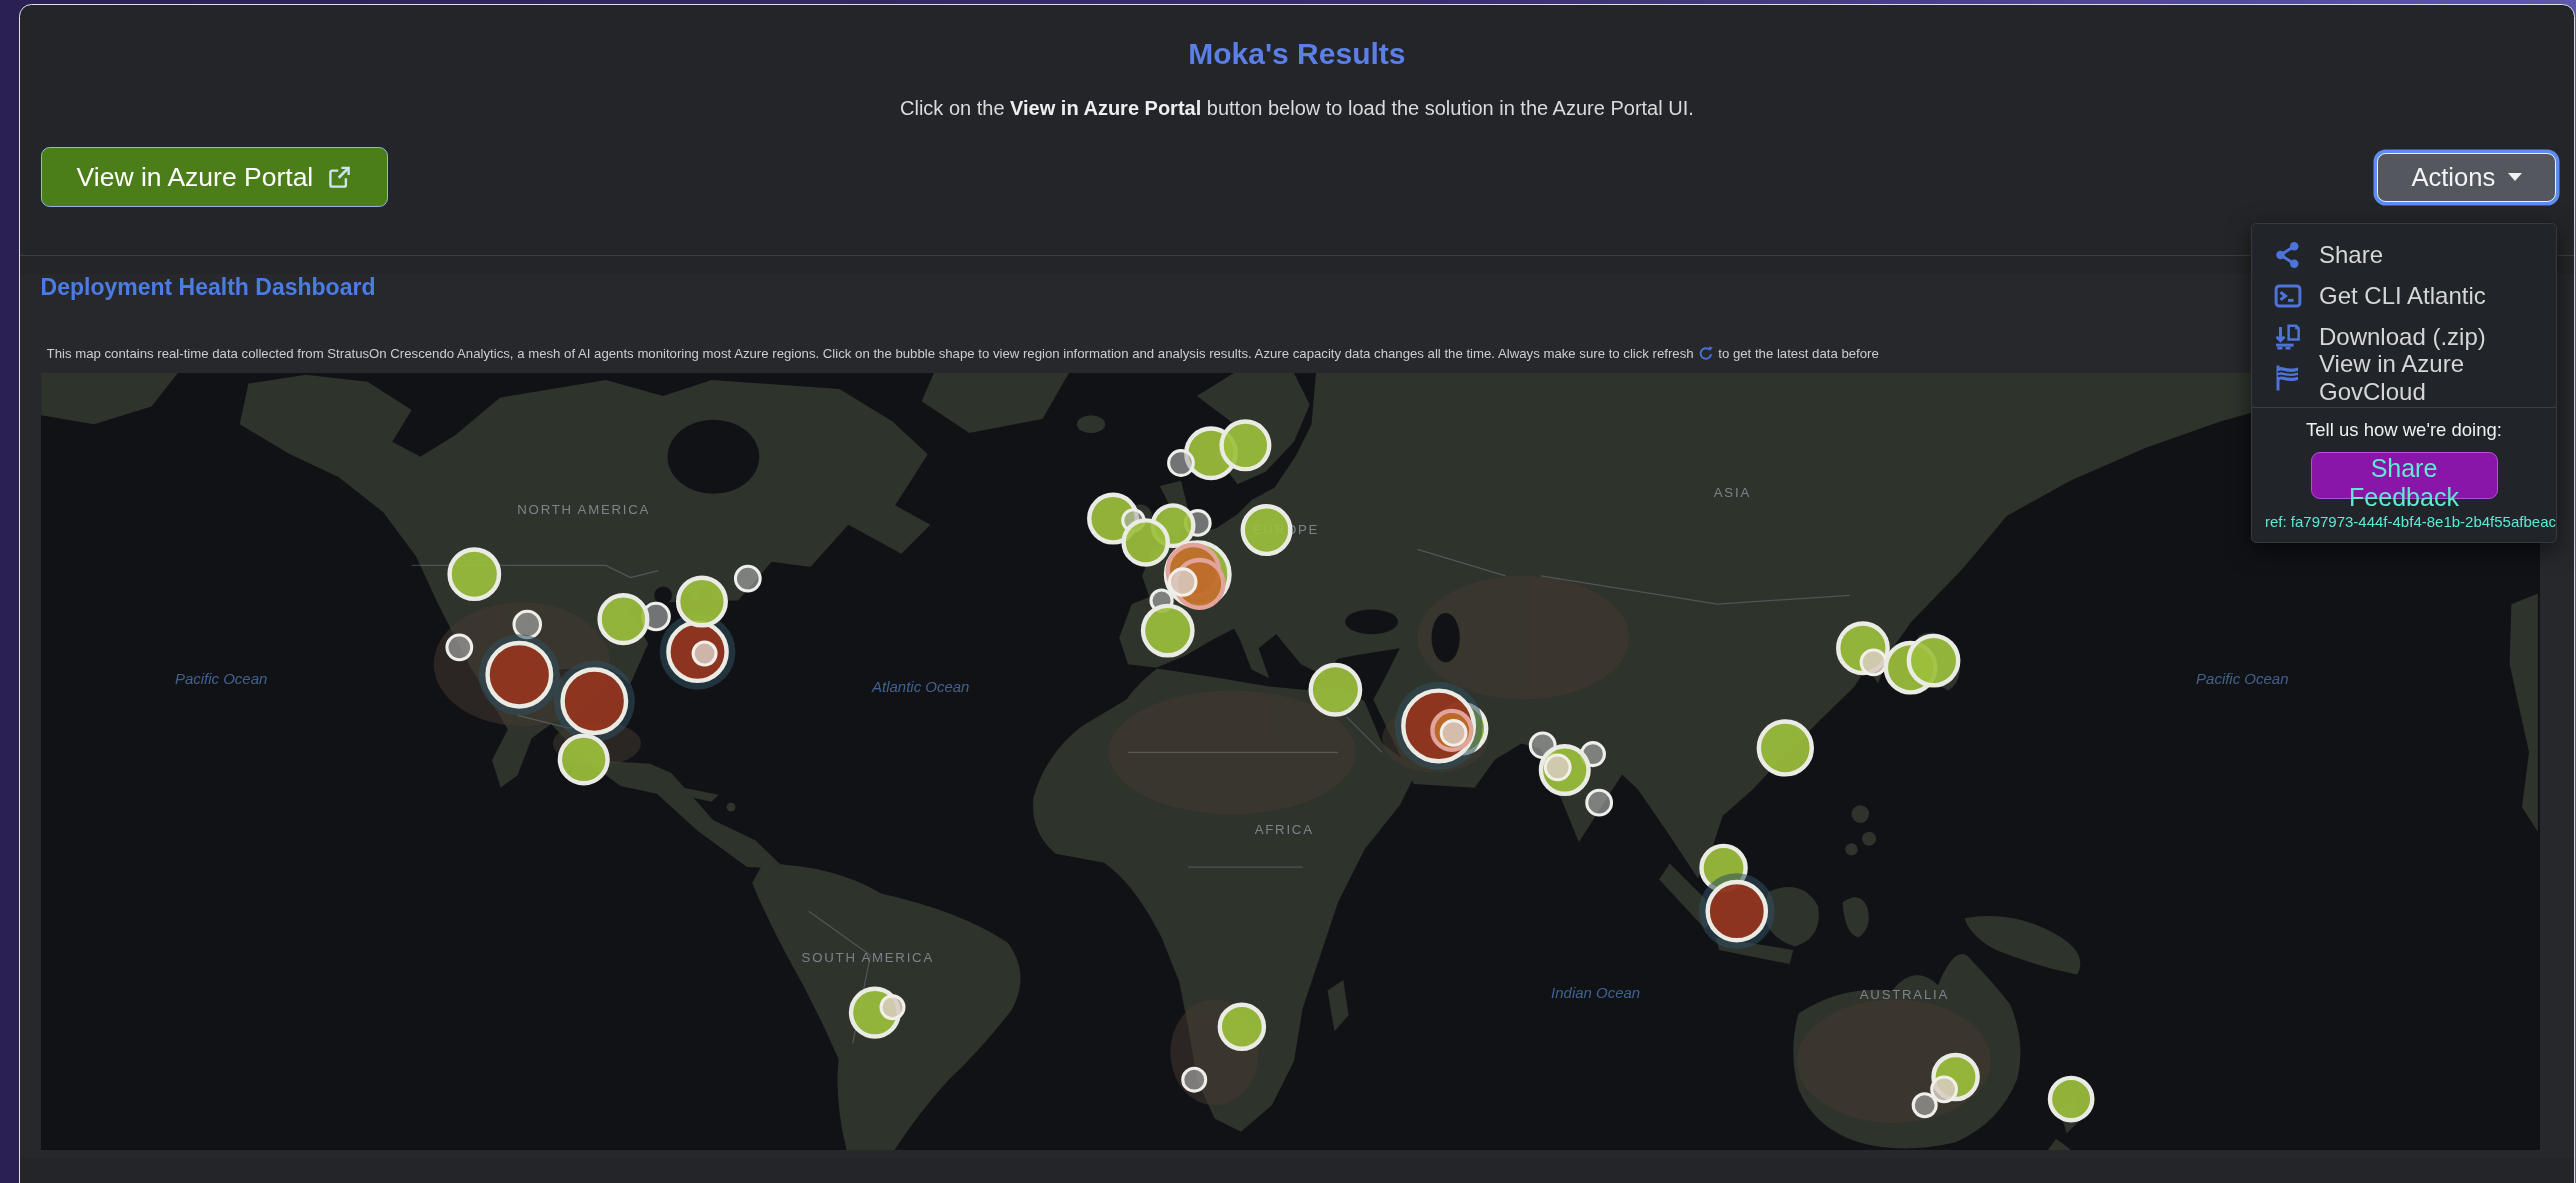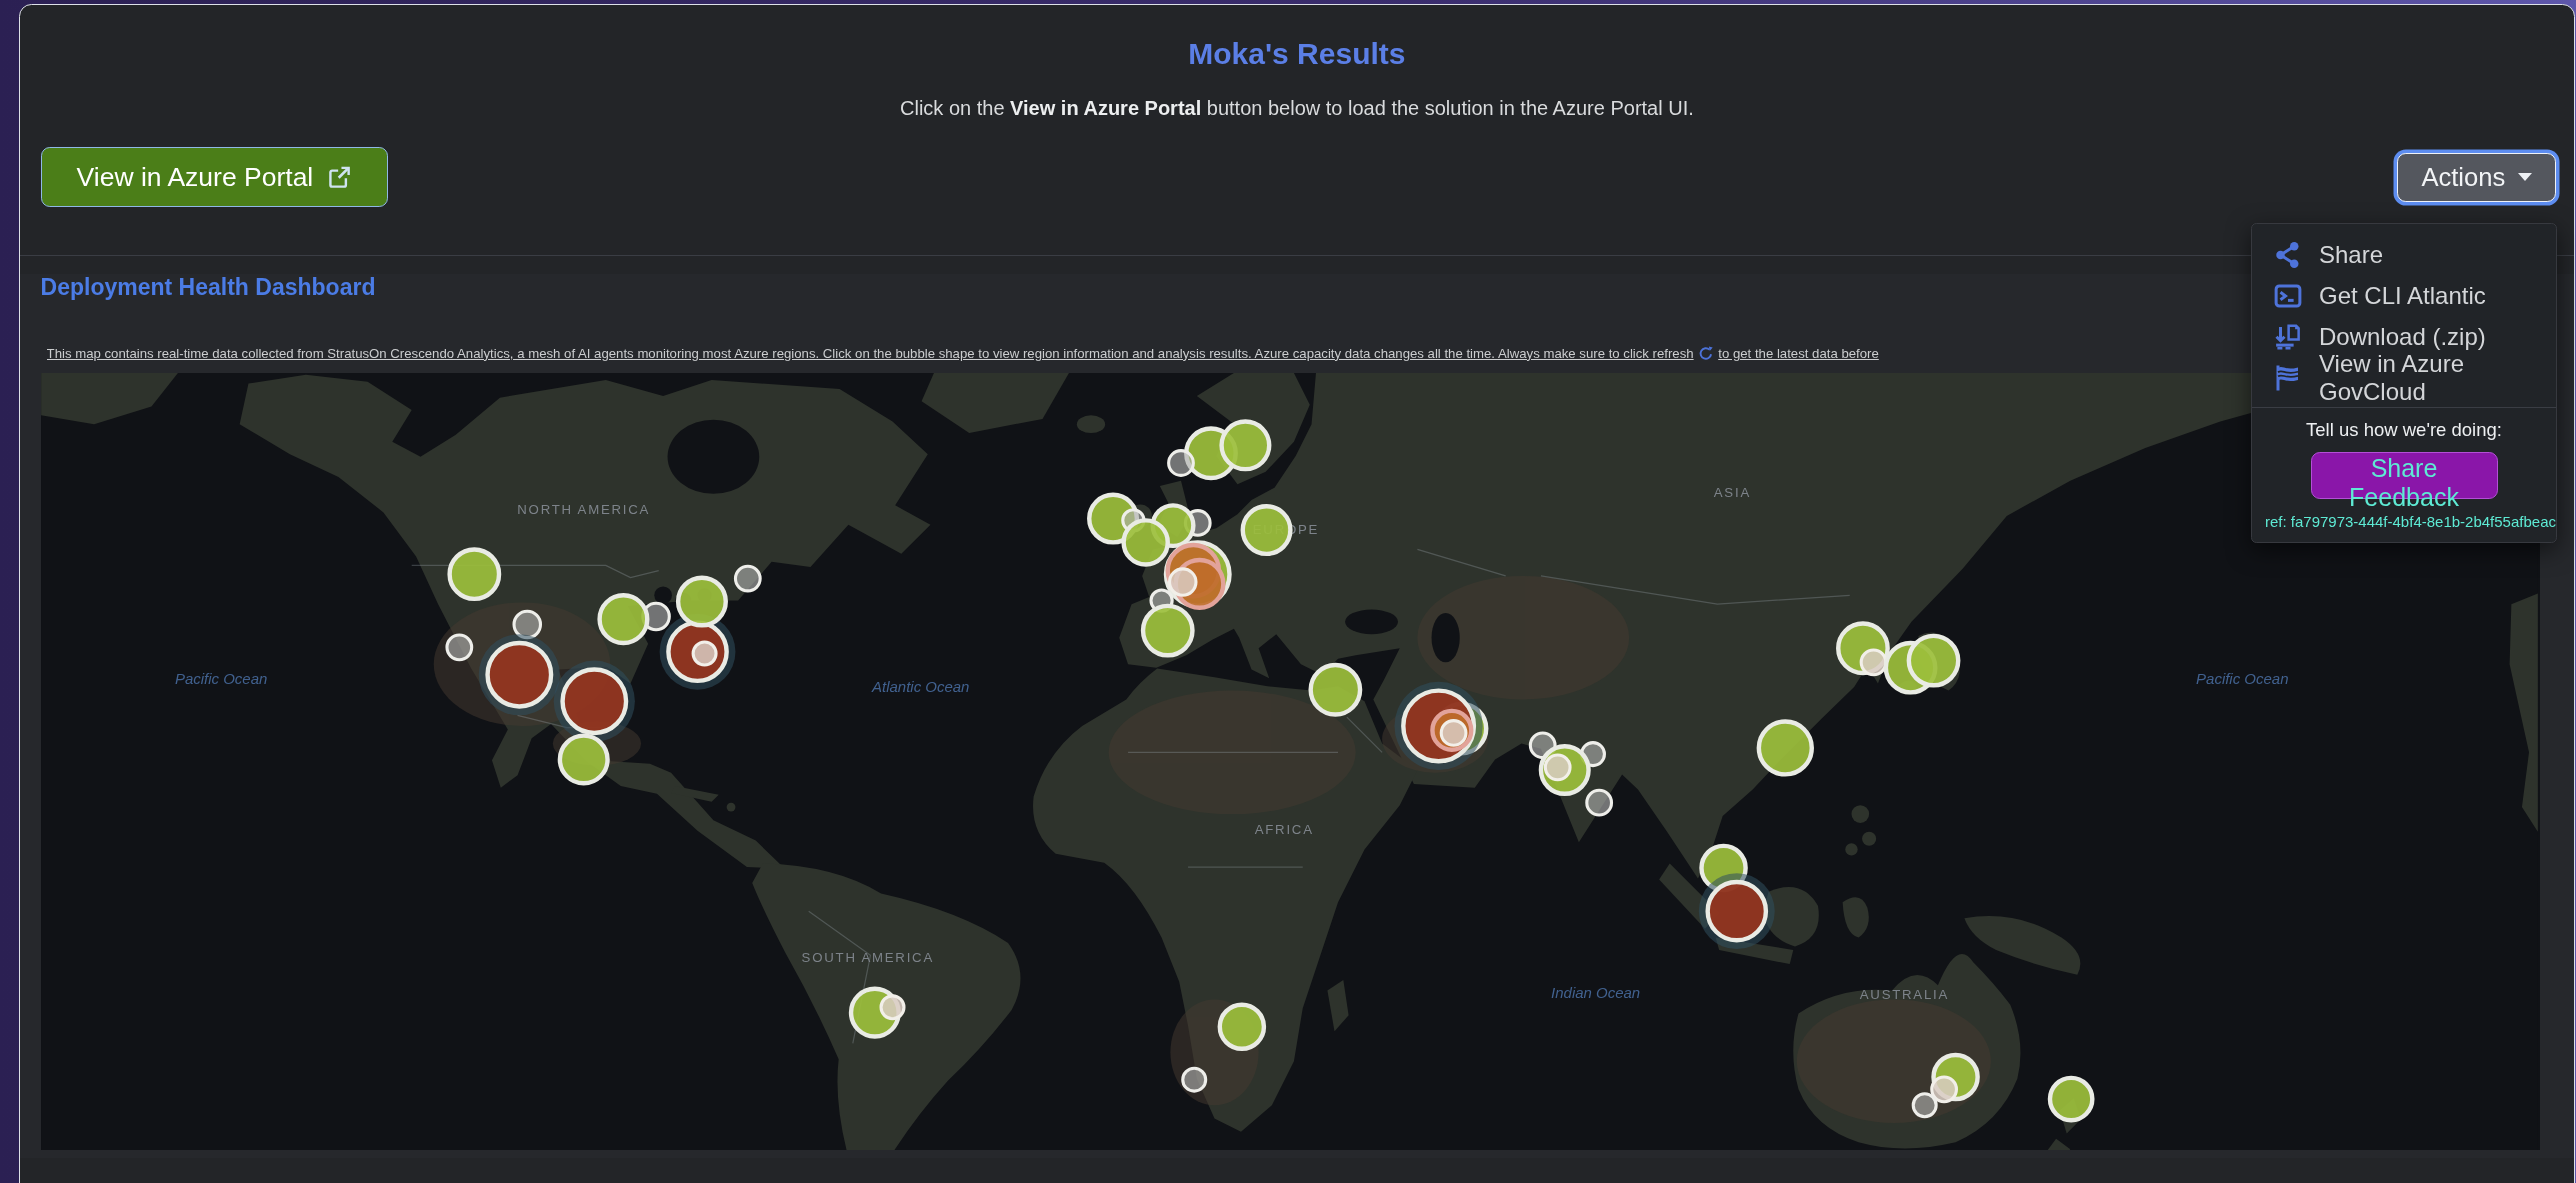--- a/index.html
+++ b/index.html
@@ -12,29 +12,29 @@
 
   .page-title{margin:32px 0 0 0;text-align:center;color:#5b7fe6;font-size:30px;font-weight:bold;}
   .subtitle{margin:26.5px 0 0 0;text-align:center;color:#d9dbdd;font-size:20px;}
   .subtitle b{color:#eceeef;}
 
   .button-row{display:flex;justify-content:space-between;align-items:center;margin:27px 18.5px 0 21px;}
   .portal-btn{display:flex;align-items:center;gap:12.4px;background:#4b7e18;color:#ffffff;
     border:1.8px solid #8fb8e6;border-radius:8.8px;height:60px;padding:0 35px;font-size:26.5px;
     font-family:"Liberation Sans",sans-serif;cursor:pointer;}
   .actions-btn{display:flex;align-items:center;gap:12.4px;background:#54575e;color:#f2f4f6;
-    border:1.8px solid #eef2f8;border-radius:8.8px;height:49px;padding:0 23px;font-size:25.6px;
+    border:1.8px solid #eef2f8;border-radius:8.8px;height:49px;padding:0 33px;font-size:25.6px;
     font-family:"Liberation Sans",sans-serif;box-shadow:0 0 0 3.5px #5d8df0;cursor:pointer;}
   .caret{width:0;height:0;border-left:7px solid transparent;border-right:7px solid transparent;
     border-top:8px solid #eef1f5;display:inline-block;}
 
   .divider{margin-top:48px;border-top:1.8px solid #3a3d44;}
   .dashboard-section{background:#26282c;padding-bottom:8px;}
   .dash-heading{margin:17.6px 0 0 21px;color:#4b7ce6;font-size:23px;font-weight:bold;}
-  .map-note{margin:44px 34px 0 27px;color:#cbcdcf;font-size:13.2px;white-space:nowrap;overflow:hidden;text-decoration:underline;}
+  .map-note{margin:44px 34px 0 27px;color:#cbcdcf;font-size:13.2px;white-space:nowrap;overflow:hidden;}
   .map-note svg{vertical-align:-4.4px;margin:0 3.5px;}
 
   .map{margin:10.6px 34px 0 21px;height:777px;overflow:hidden;background:#101216;}
   .map svg{display:block;width:2497px;height:794px;}
   .continent-label{fill:#7d838a;font-size:15px;letter-spacing:2px;font-family:"Liberation Sans",sans-serif;text-anchor:middle;}
   .ocean-label{fill:#41618f;font-size:17px;font-style:italic;font-family:"Liberation Sans",sans-serif;text-anchor:middle;}
 
   .dropdown{position:absolute;left:2243px;top:223px;width:304px;background:#212428;
     border:0.9px solid #37393f;border-radius:5.3px;box-shadow:0 7px 23px rgba(0,0,0,.55);
     padding:10.6px 0 12.4px 0;z-index:50;}

